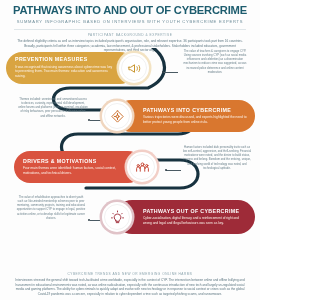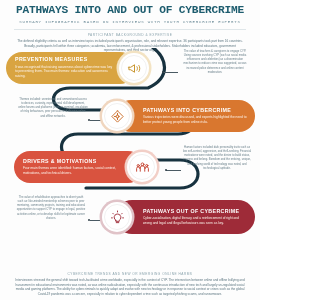--- a/index.html
+++ b/index.html
@@ -6,21 +6,21 @@
   body{
     width:260px;height:300px;overflow:hidden;
     background:#ffffff;
     font-family:"Liberation Sans",sans-serif;
     color:#2c3e50;
     position:relative;
   }
   .page{position:relative;width:260px;height:300px;overflow:hidden;background:#fdfdfd;}
 
   
-  .header{padding:5px 8px 0 8px;text-align:center;font-family:Liberation Mono, monospace;}
+  .header{padding:5px 8px 0 8px;text-align:center;}
   .title{
     font-size:11.2px;font-weight:bold;letter-spacing:-0.2px;
     color:#1d5c6e;line-height:1.05;
   }
   .subtitle{
     margin-top:3px;font-size:4.1px;letter-spacing:0.75px;
     color:#6d8c99;text-transform:uppercase;line-height:1.2;
   }
   .rule{height:1px;background:#dfe6e9;margin:4px 14px 0 14px;}
 

